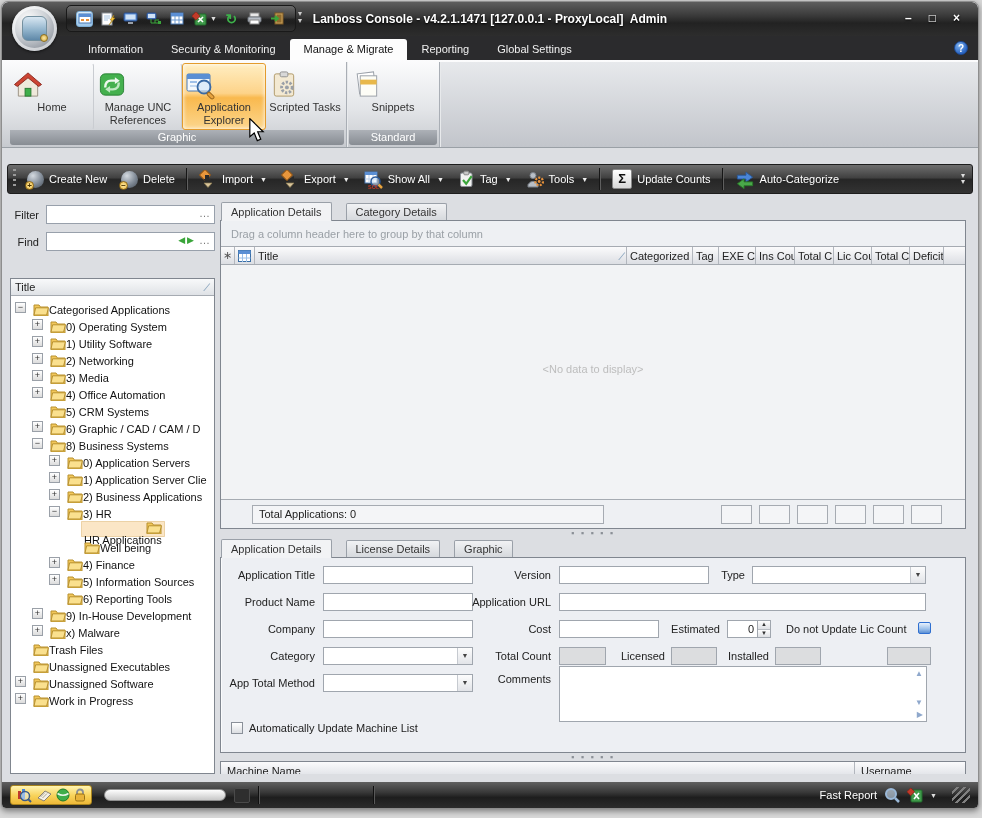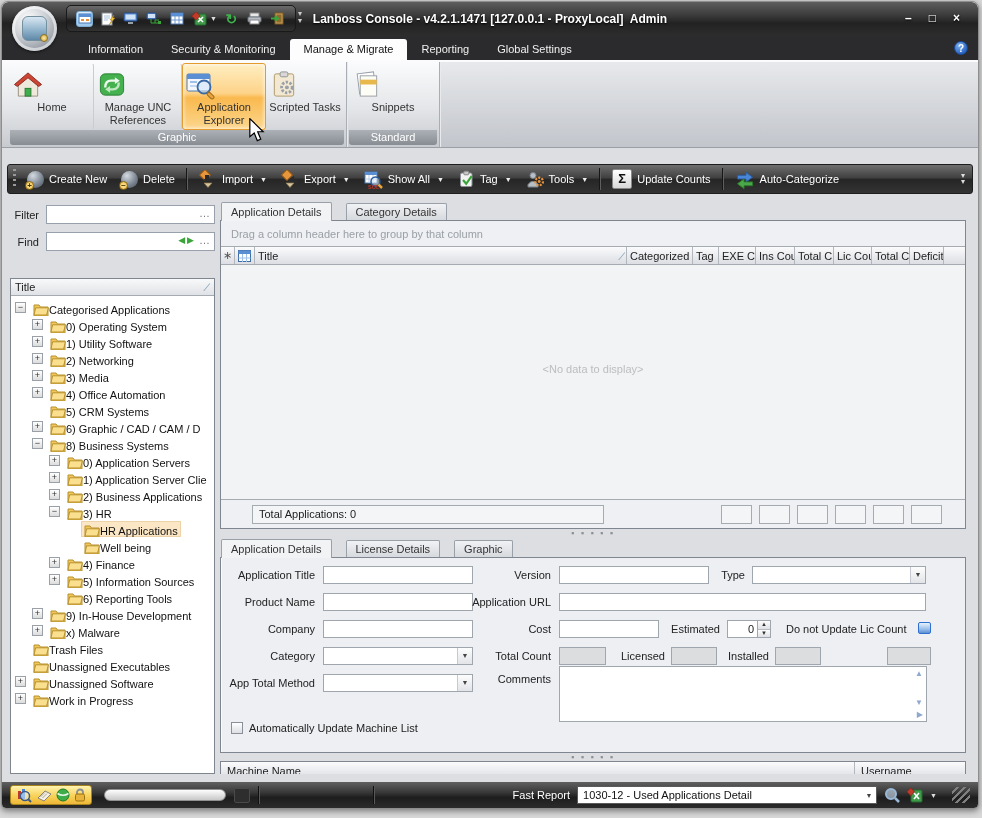--- a/index.html
+++ b/index.html
@@ -118,21 +118,21 @@
   .tree-panel { flex: 1; border: 1px solid #80868f; background: #fff; display: flex; flex-direction: column; overflow: hidden; }
   .tree-header { height: 17px; flex: none; background: linear-gradient(#f8f9fa, #dfe2e6);
     border-bottom: 1px solid #a6abb2; display: flex; align-items: center; justify-content: space-between; padding: 0 6px 0 4px; }
   .sort-glyph { color: #7f9db9; font-style: italic; }
   .tree-body { flex: 1; padding-top: 3px; overflow: hidden; }
   .tree-item { height: 17px; display: flex; align-items: center; white-space: nowrap; }
   .expand-box { width: 11px; height: 11px; flex: none; border: 1px solid #9aa0a8;
     background: linear-gradient(#fff, #dcdcdc); font-size: 9px; line-height: 9px; text-align: center;
     color: #333; margin-right: 4px; }
   .node { display: flex; align-items: flex-end; gap: 0; padding: 0 3px; height: 16px; border-radius: 1px; }
-  .tree-item.selected .node { background: #fbe6c6; box-shadow: inset 0 0 0 1px #ecd2a6; }
+  .tree-item.selected .node { background: #fbe6c6; box-shadow: inset 0 0 0 1px #ecd2a6; flex-direction: column; }
   .tree-label { color: #111; }
   
   .rightpanel { flex: 1; min-width: 0; display: flex; flex-direction: column; }
   .tabs { display: flex; align-items: flex-end; height: 20px; gap: 14px; padding-left: 1px; flex: none; }
   .tab { background: linear-gradient(#f1f2f4, #d6d9dd); border: 1px solid #9aa0a8; border-bottom: none;
     border-radius: 2px 2px 0 0; padding: 0 9px; height: 17px; line-height: 16px; color: #333; }
   .tab.active { background: #f2f3f5; height: 19px; line-height: 18px; margin-bottom: -1px; z-index: 3; position: relative; }
   .grid-frame { flex: 1; border: 1px solid #80868f; background: #eef0f3; display: flex; flex-direction: column; position: relative; z-index: 1; }
   .groupby { height: 25px; flex: none; display: flex; align-items: center; padding-left: 10px; color: #9aa0a6; }
   .grid-header { height: 19px; flex: none; display: flex; background: linear-gradient(#fbfbfc, #dcdee3);
@@ -940,24 +940,20 @@
             <rect x="1.5" y="6" width="9" height="7" rx="1.5" fill="#e8b33a" stroke="#9a7214"></rect>
           </svg>
       </span>
     </div>
     <div class="sb-progress"></div>
     <div class="sb-btn"></div>
     <div class="sb-sep"></div>
     <div class="sb-sep" style="margin-left:105px"></div>
     <div class="sb-right">
       <span>Fast Report</span>
-      <div class="fr-select">
-        <span>1030-12 - Used Applications Detail</span>
-        <span class="caret">▼</span>
-      </div>
       <span>
         <svg width="16" height="16" viewBox="0 0 16 16">
             <circle cx="7" cy="7" r="5" fill="rgba(210,230,250,.6)" stroke="#9ab8d8" stroke-width="2"></circle>
             <line x1="11" y1="11" x2="15" y2="15" stroke="#9ab8d8" stroke-width="2.5"></line>
           </svg>
       </span>
       <span>
         <svg width="16" height="15" viewBox="0 0 16 15">
             <rect x="4" y="2" width="11" height="12" rx="1" fill="#3f9a4a" stroke="#226a2c"></rect>
             <path d="M7 5 l5 6 M12 5 l-5 6" stroke="#fff" stroke-width="1.6"></path>

